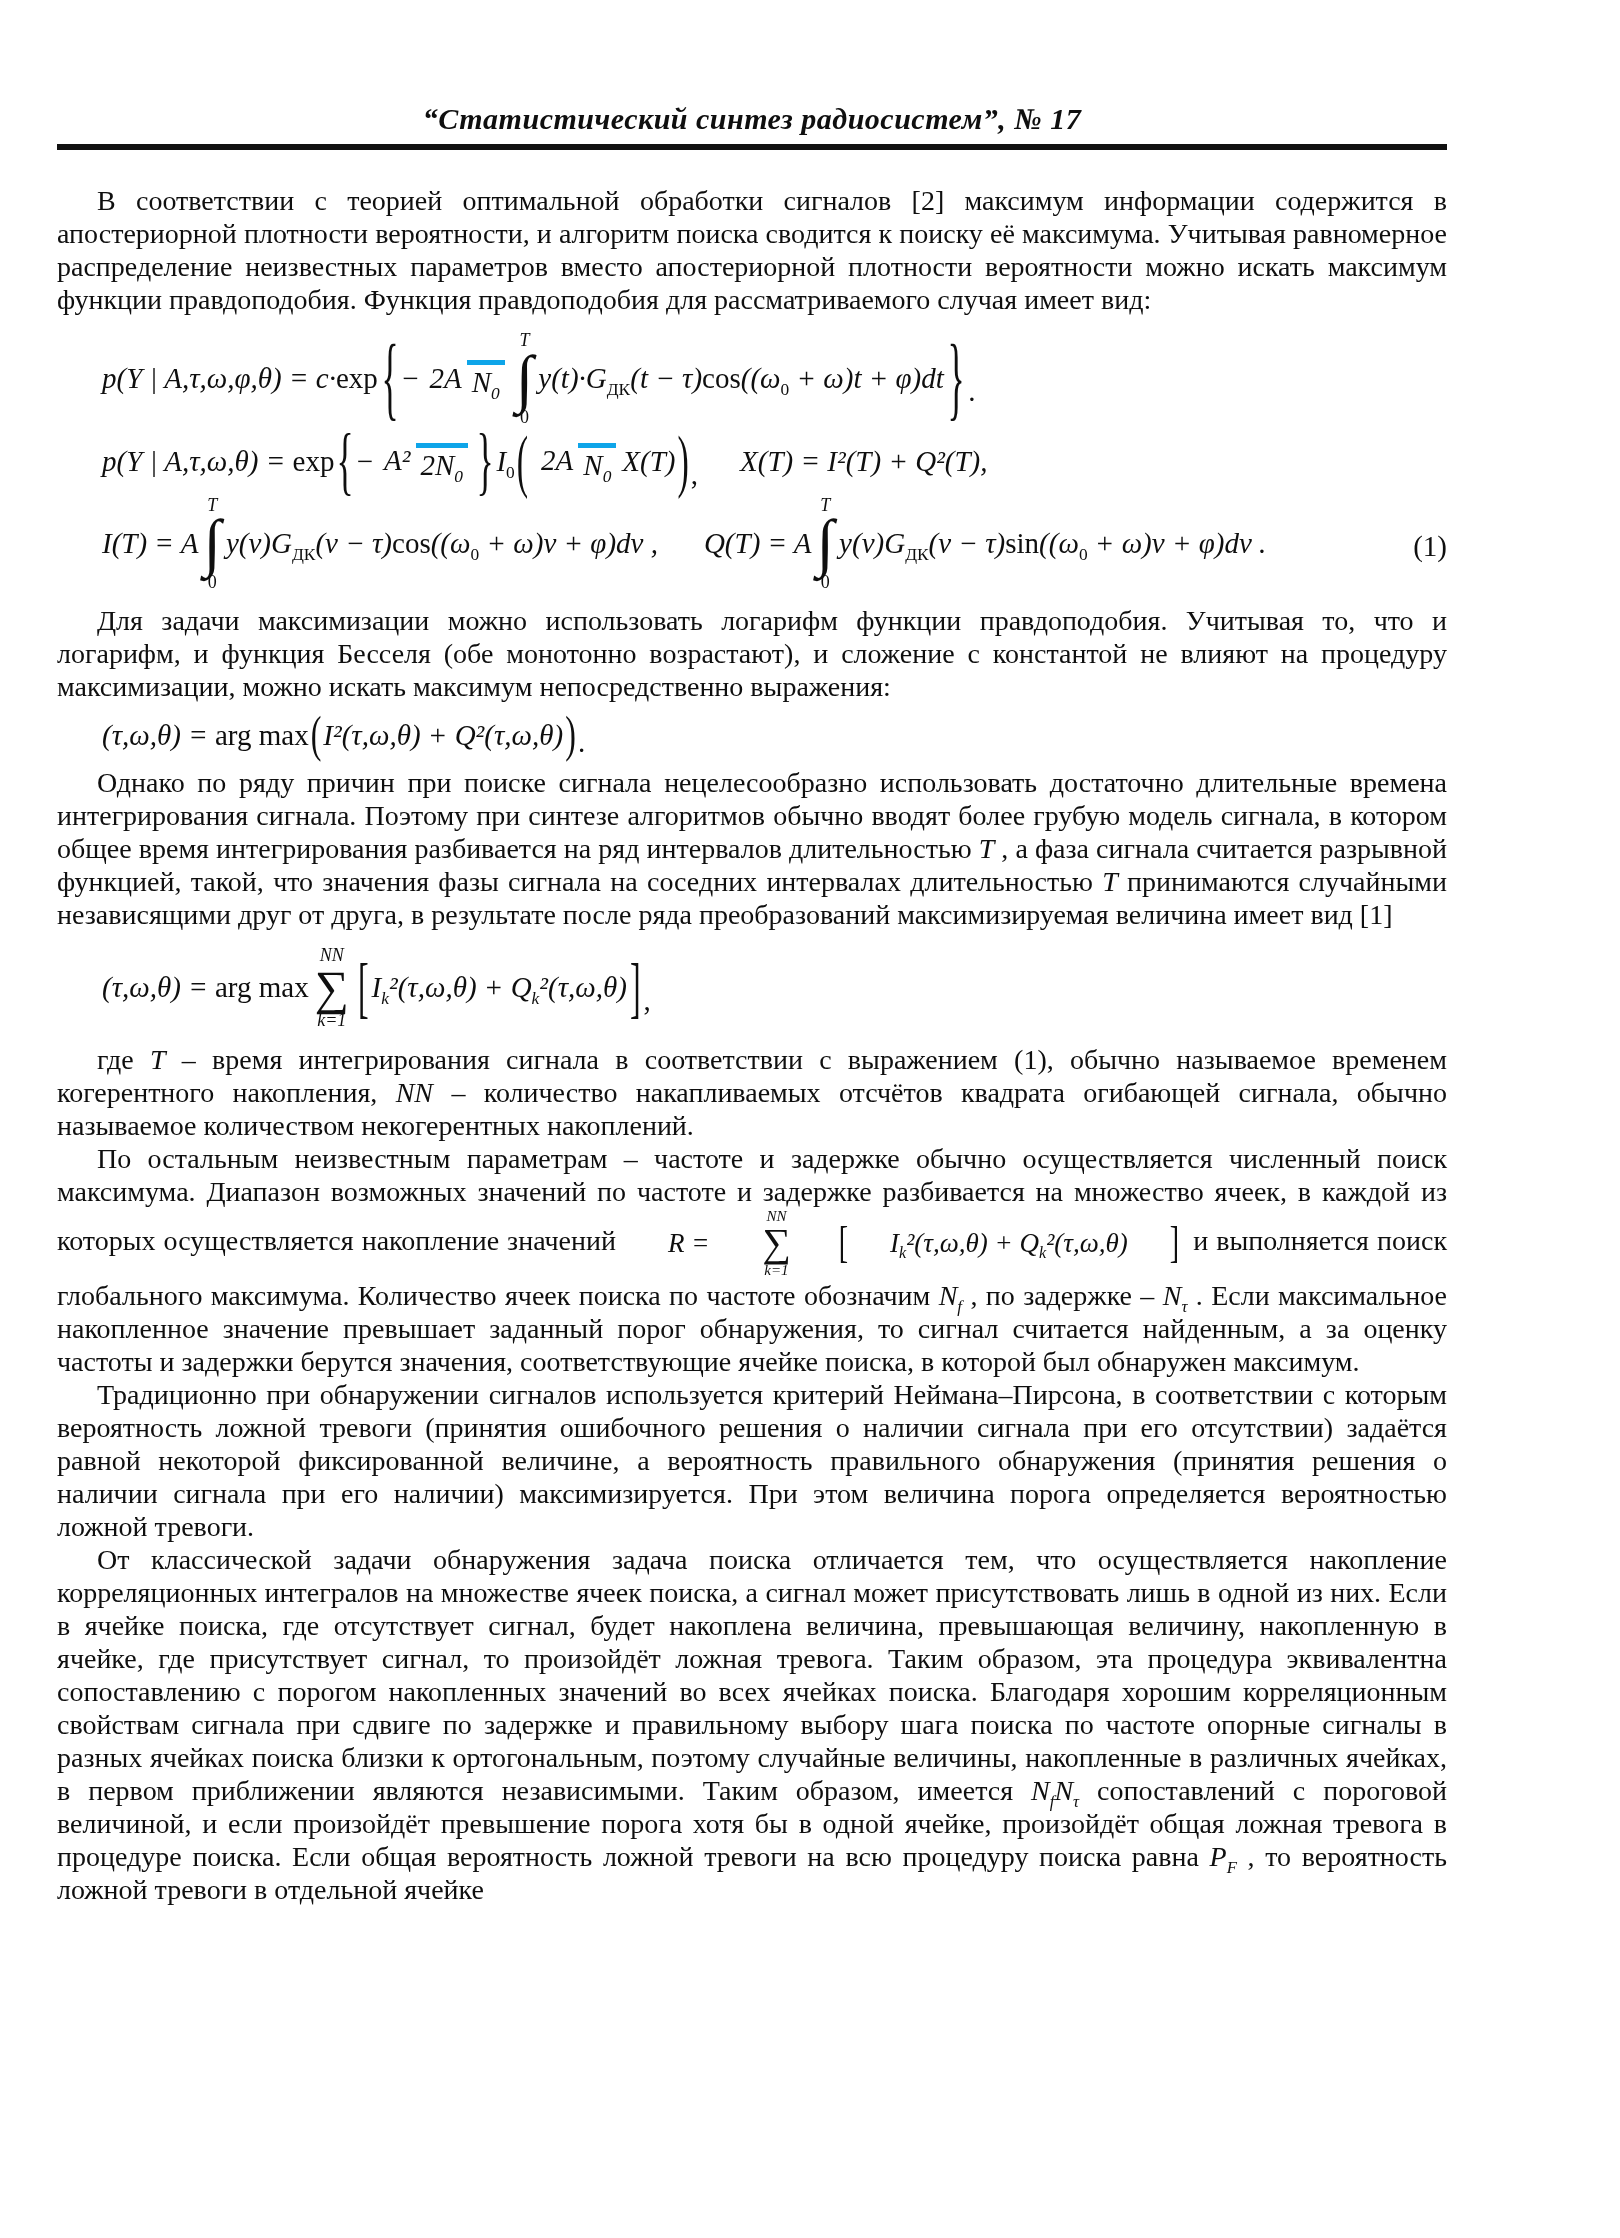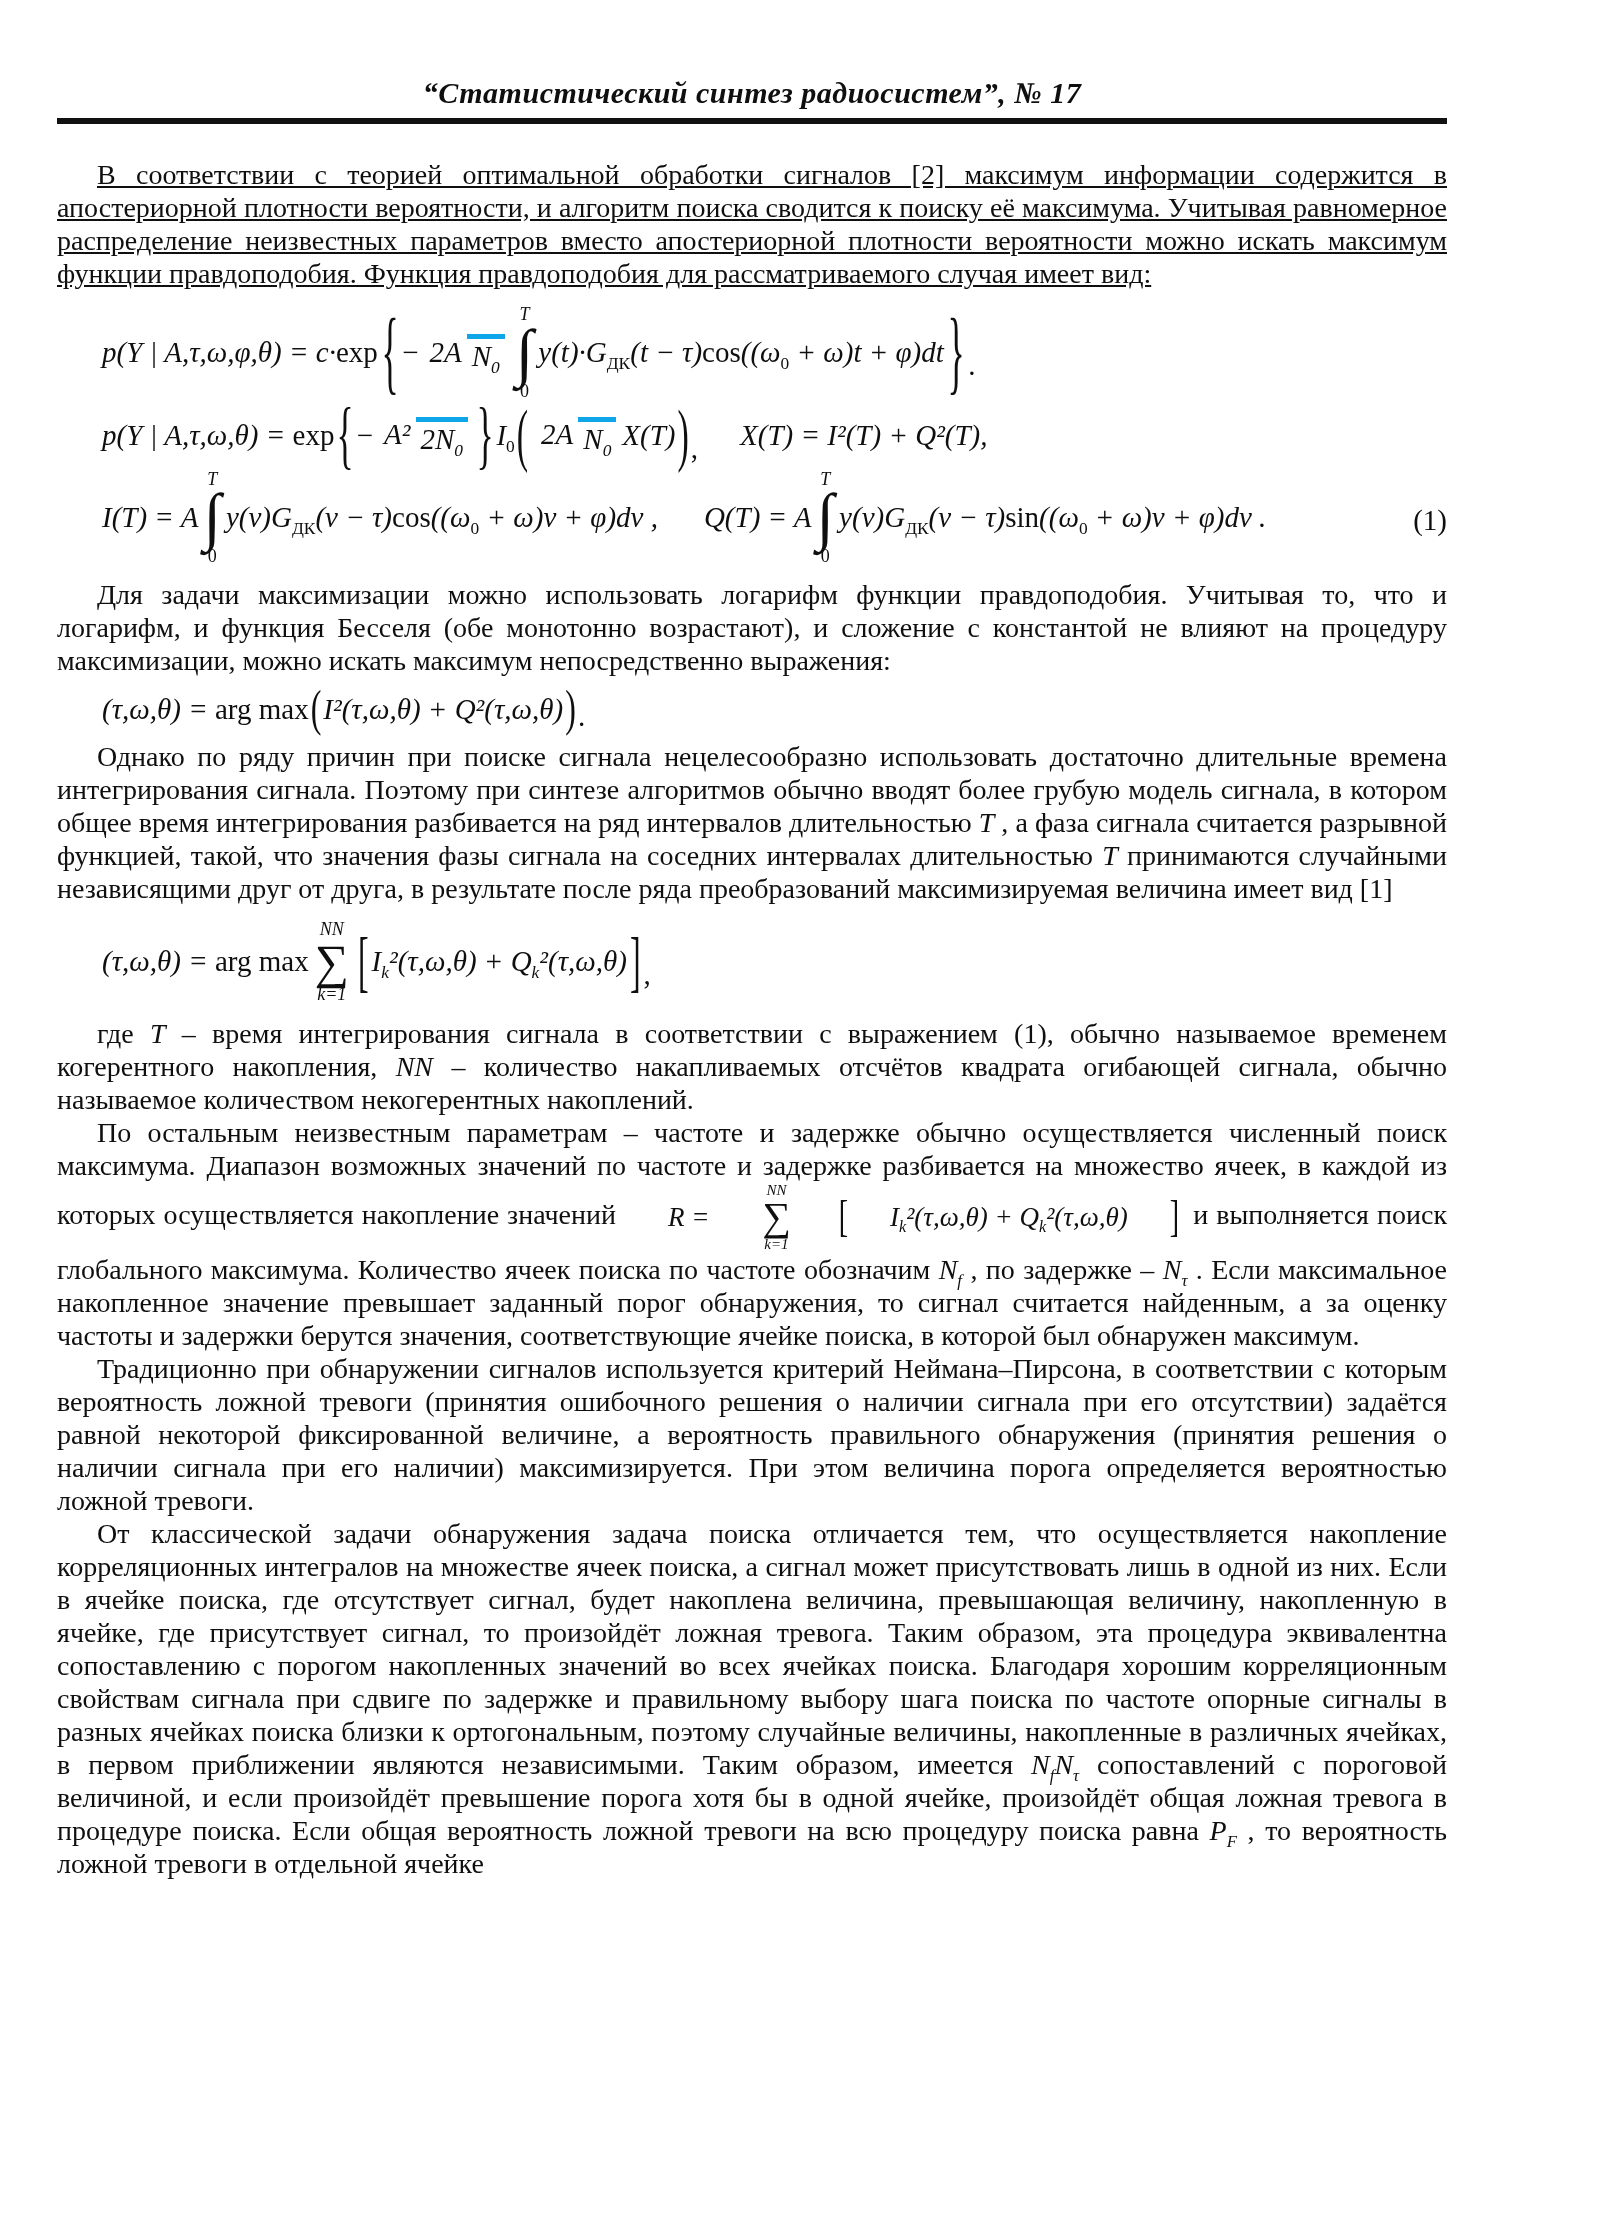--- a/index.html
+++ b/index.html
@@ -4,39 +4,39 @@
 <style>
   html,body{margin:0;padding:0;background:#e8e8e8;}
   .page{
     position:relative;
     width:1620px;height:2238px;
     background:#ffffff;
     margin:0 auto;
     overflow:hidden;
     color:#0f0f0f;
     box-sizing:border-box;
-    padding-top:76px;
+    padding-top:102px;
   }
   .content{margin-left:57px;width:1390px;}
   
   .running-head{
     text-align:center;
     font:bold italic 30px/34px "Liberation Serif","DejaVu Serif",serif;
     letter-spacing:0.5px;
   }
   .head-rule{height:6px;background:#111;margin-top:8px;}
   
   .para{
     font:28px/33px "Liberation Serif","DejaVu Serif",serif;
     text-align:justify;
     margin:0;
     text-indent:40px;
     color:#0f0f0f;
   }
-  .para.first{margin-top:34px;text-decoration:underline;}
+  .para.first{margin-top:34px;}
   .mvar{font-family:"Liberation Serif","DejaVu Serif",serif;font-style:italic;}
   sub{font-size:0.60em;line-height:0;}
   
   .formula{
     display:flex;align-items:center;
     font:29px/1.15 "Liberation Serif","DejaVu Serif",serif;
     margin:14px 0 12px 45px;
     white-space:pre;
   }
   .it{font-style:italic;}

